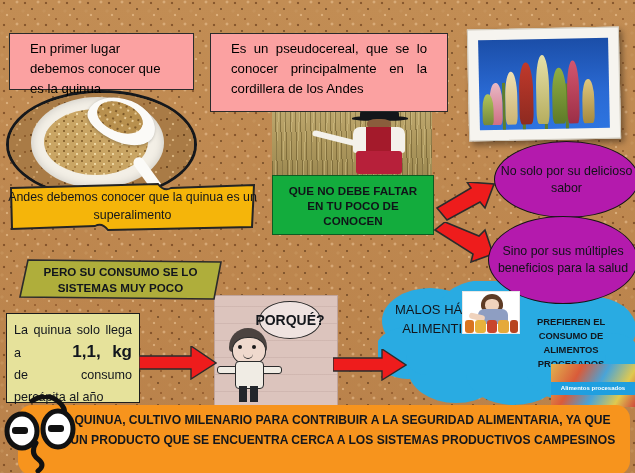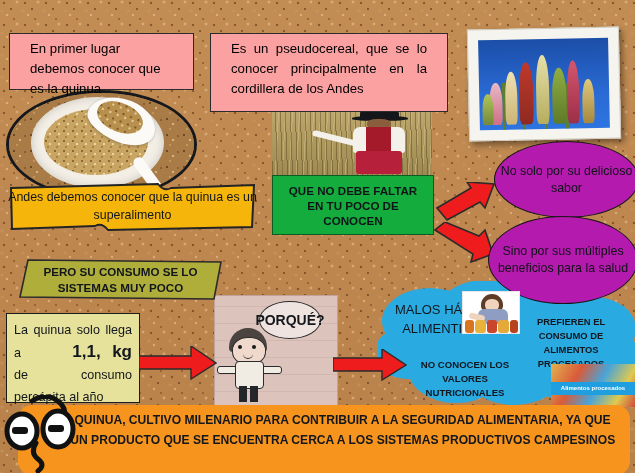--- a/index.html
+++ b/index.html
@@ -388,21 +388,20 @@
       <ellipse cx="30" cy="72" rx="34" ry="26"></ellipse>
       <ellipse cx="78" cy="88" rx="48" ry="34"></ellipse>
       <ellipse cx="136" cy="92" rx="48" ry="32"></ellipse>
       <ellipse cx="192" cy="88" rx="44" ry="32"></ellipse>
       <ellipse cx="234" cy="78" rx="30" ry="26"></ellipse>
       <rect x="28" y="32" width="200" height="62" rx="20"></rect>
     </g>
   </svg>
 
   <div class="cloudtxt" id="ctxt1">MALOS HÁBITOS ALIMENTICIOS</div>
-  <div class="cloudtxt" id="ctxt2">NO CONOCEN LOS VALORES NUTRICIONALES</div>
   <div class="cloudtxt" id="ctxt3">PREFIEREN EL CONSUMO DE ALIMENTOS PROCESADOS</div>
 
   <div class="abs" id="girlphoto">
     <div class="g-hair"></div>
       <div class="g-face"></div>
       <div class="g-body"></div>
       <div class="g-arm"></div>
     <div class="food" style="left:2px;width:9px;background:#d9741f;"></div>
     <div class="food" style="left:12px;width:11px;background:#e8b23c;"></div>
     <div class="food" style="left:24px;width:10px;background:#c9452c;"></div>

